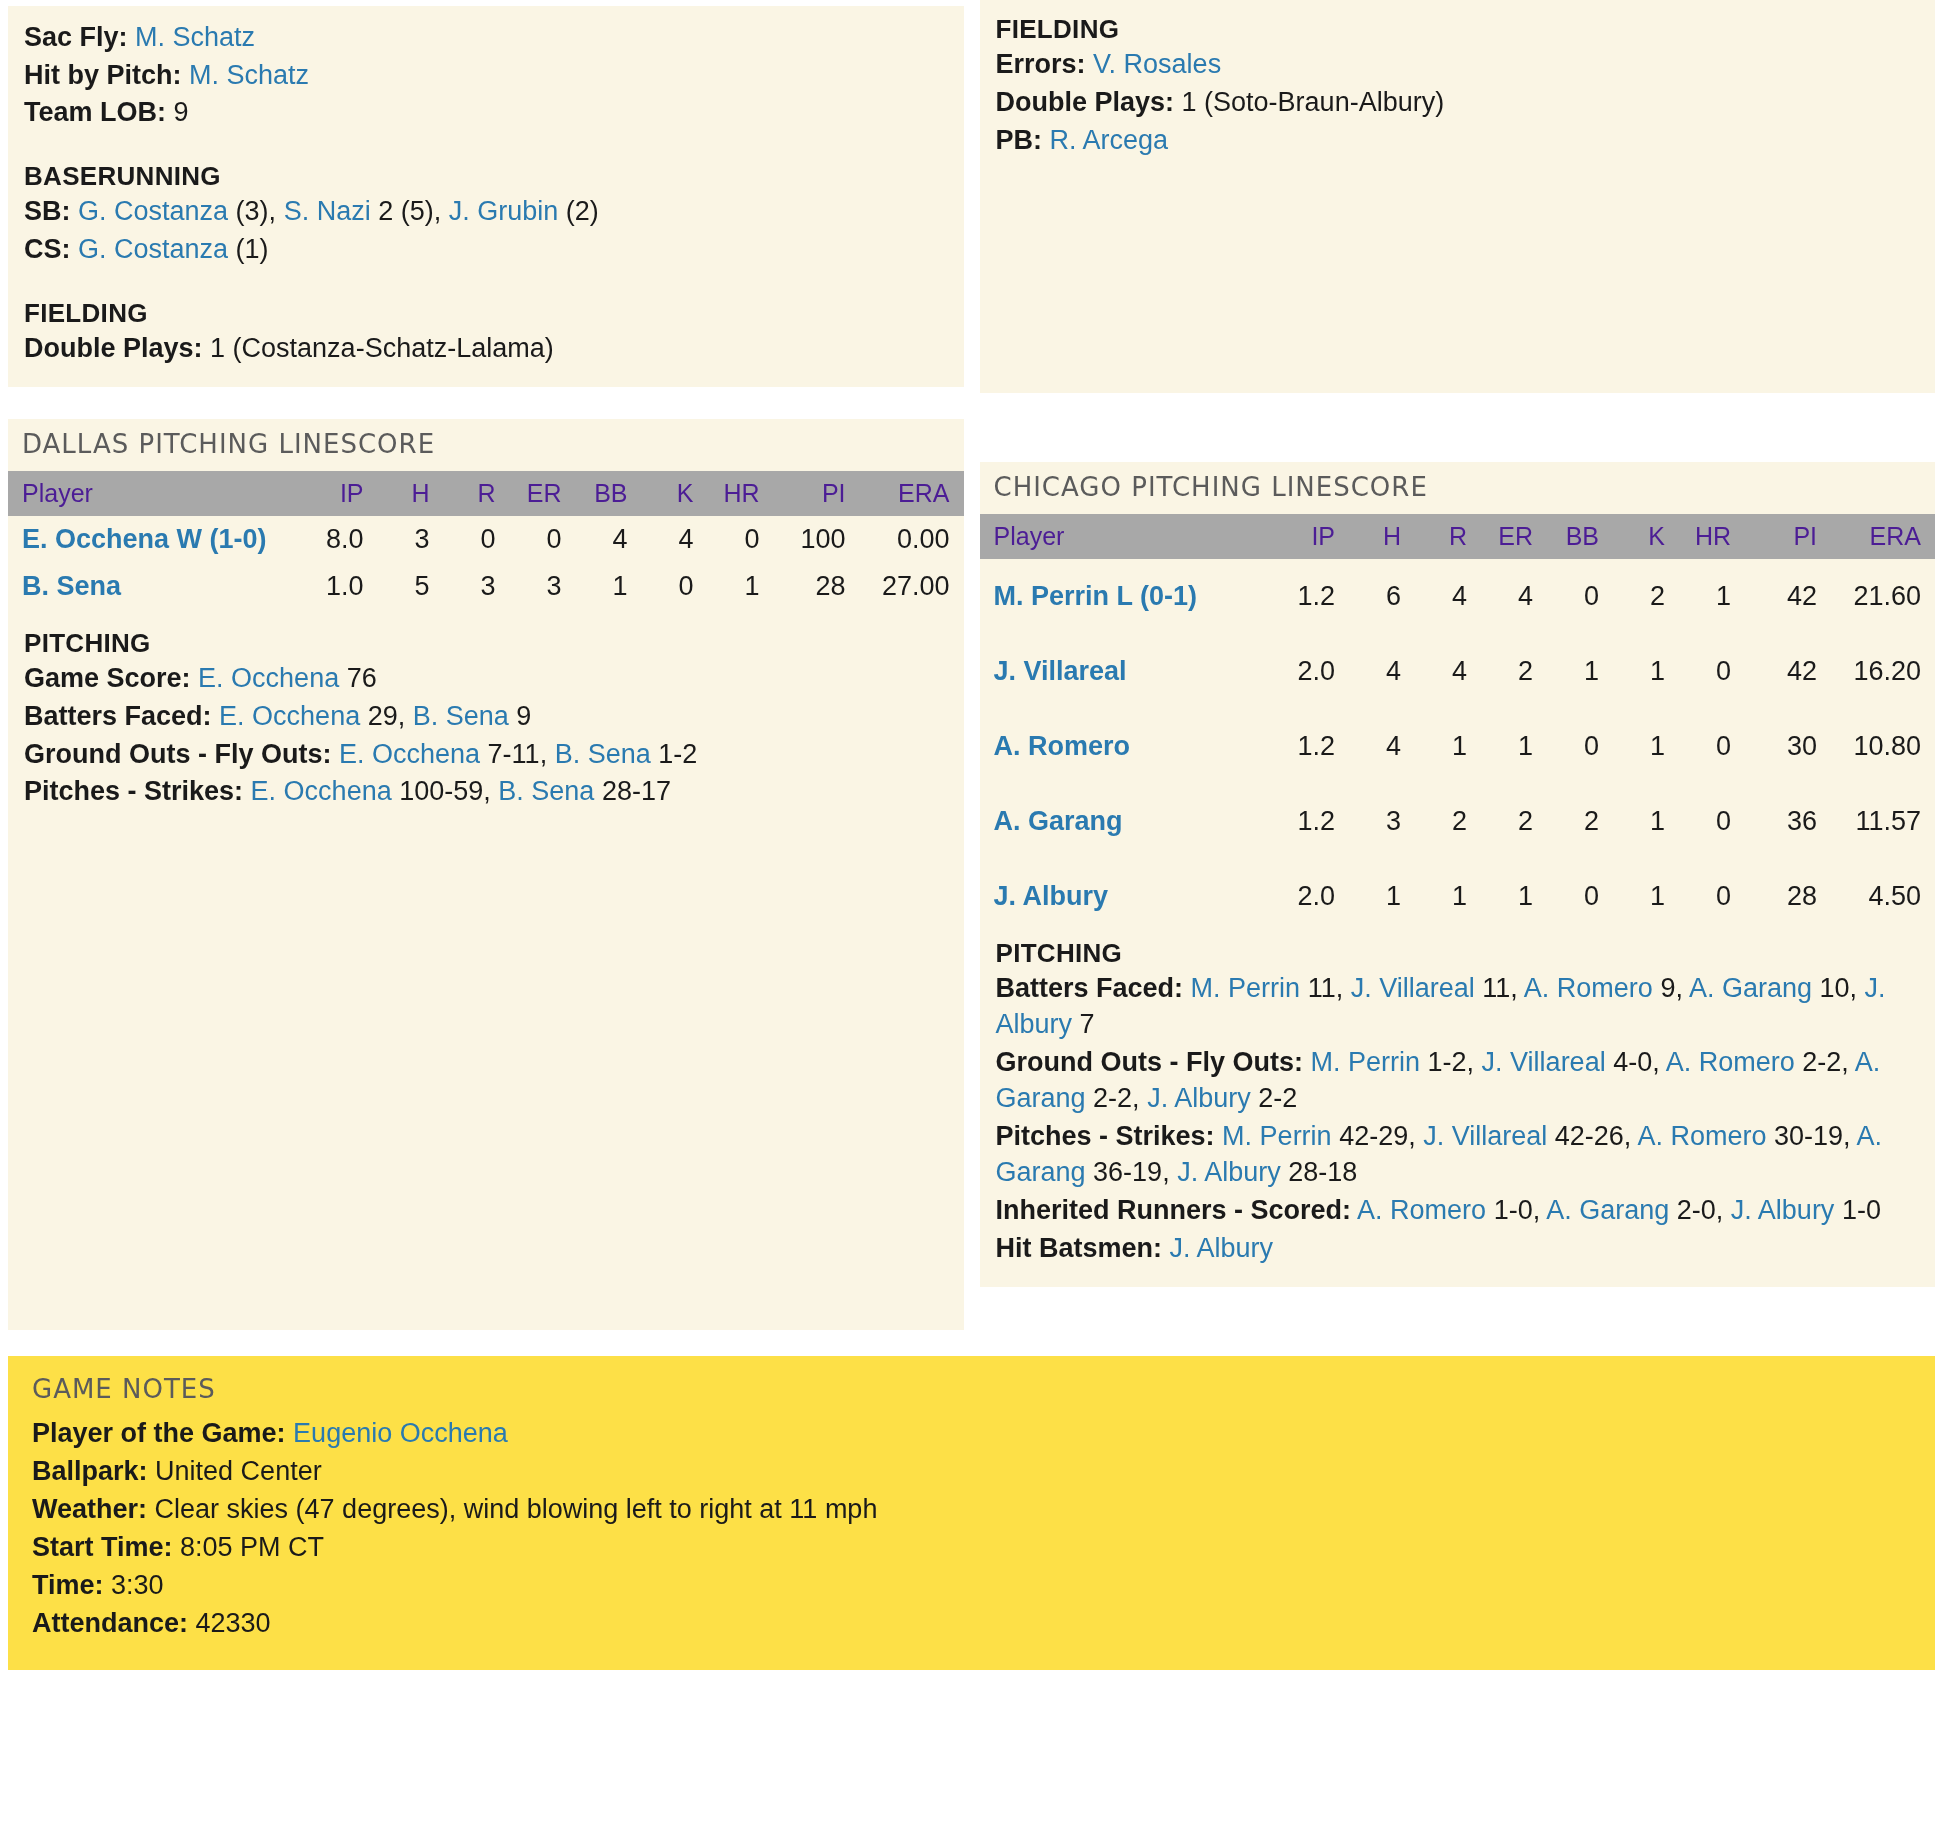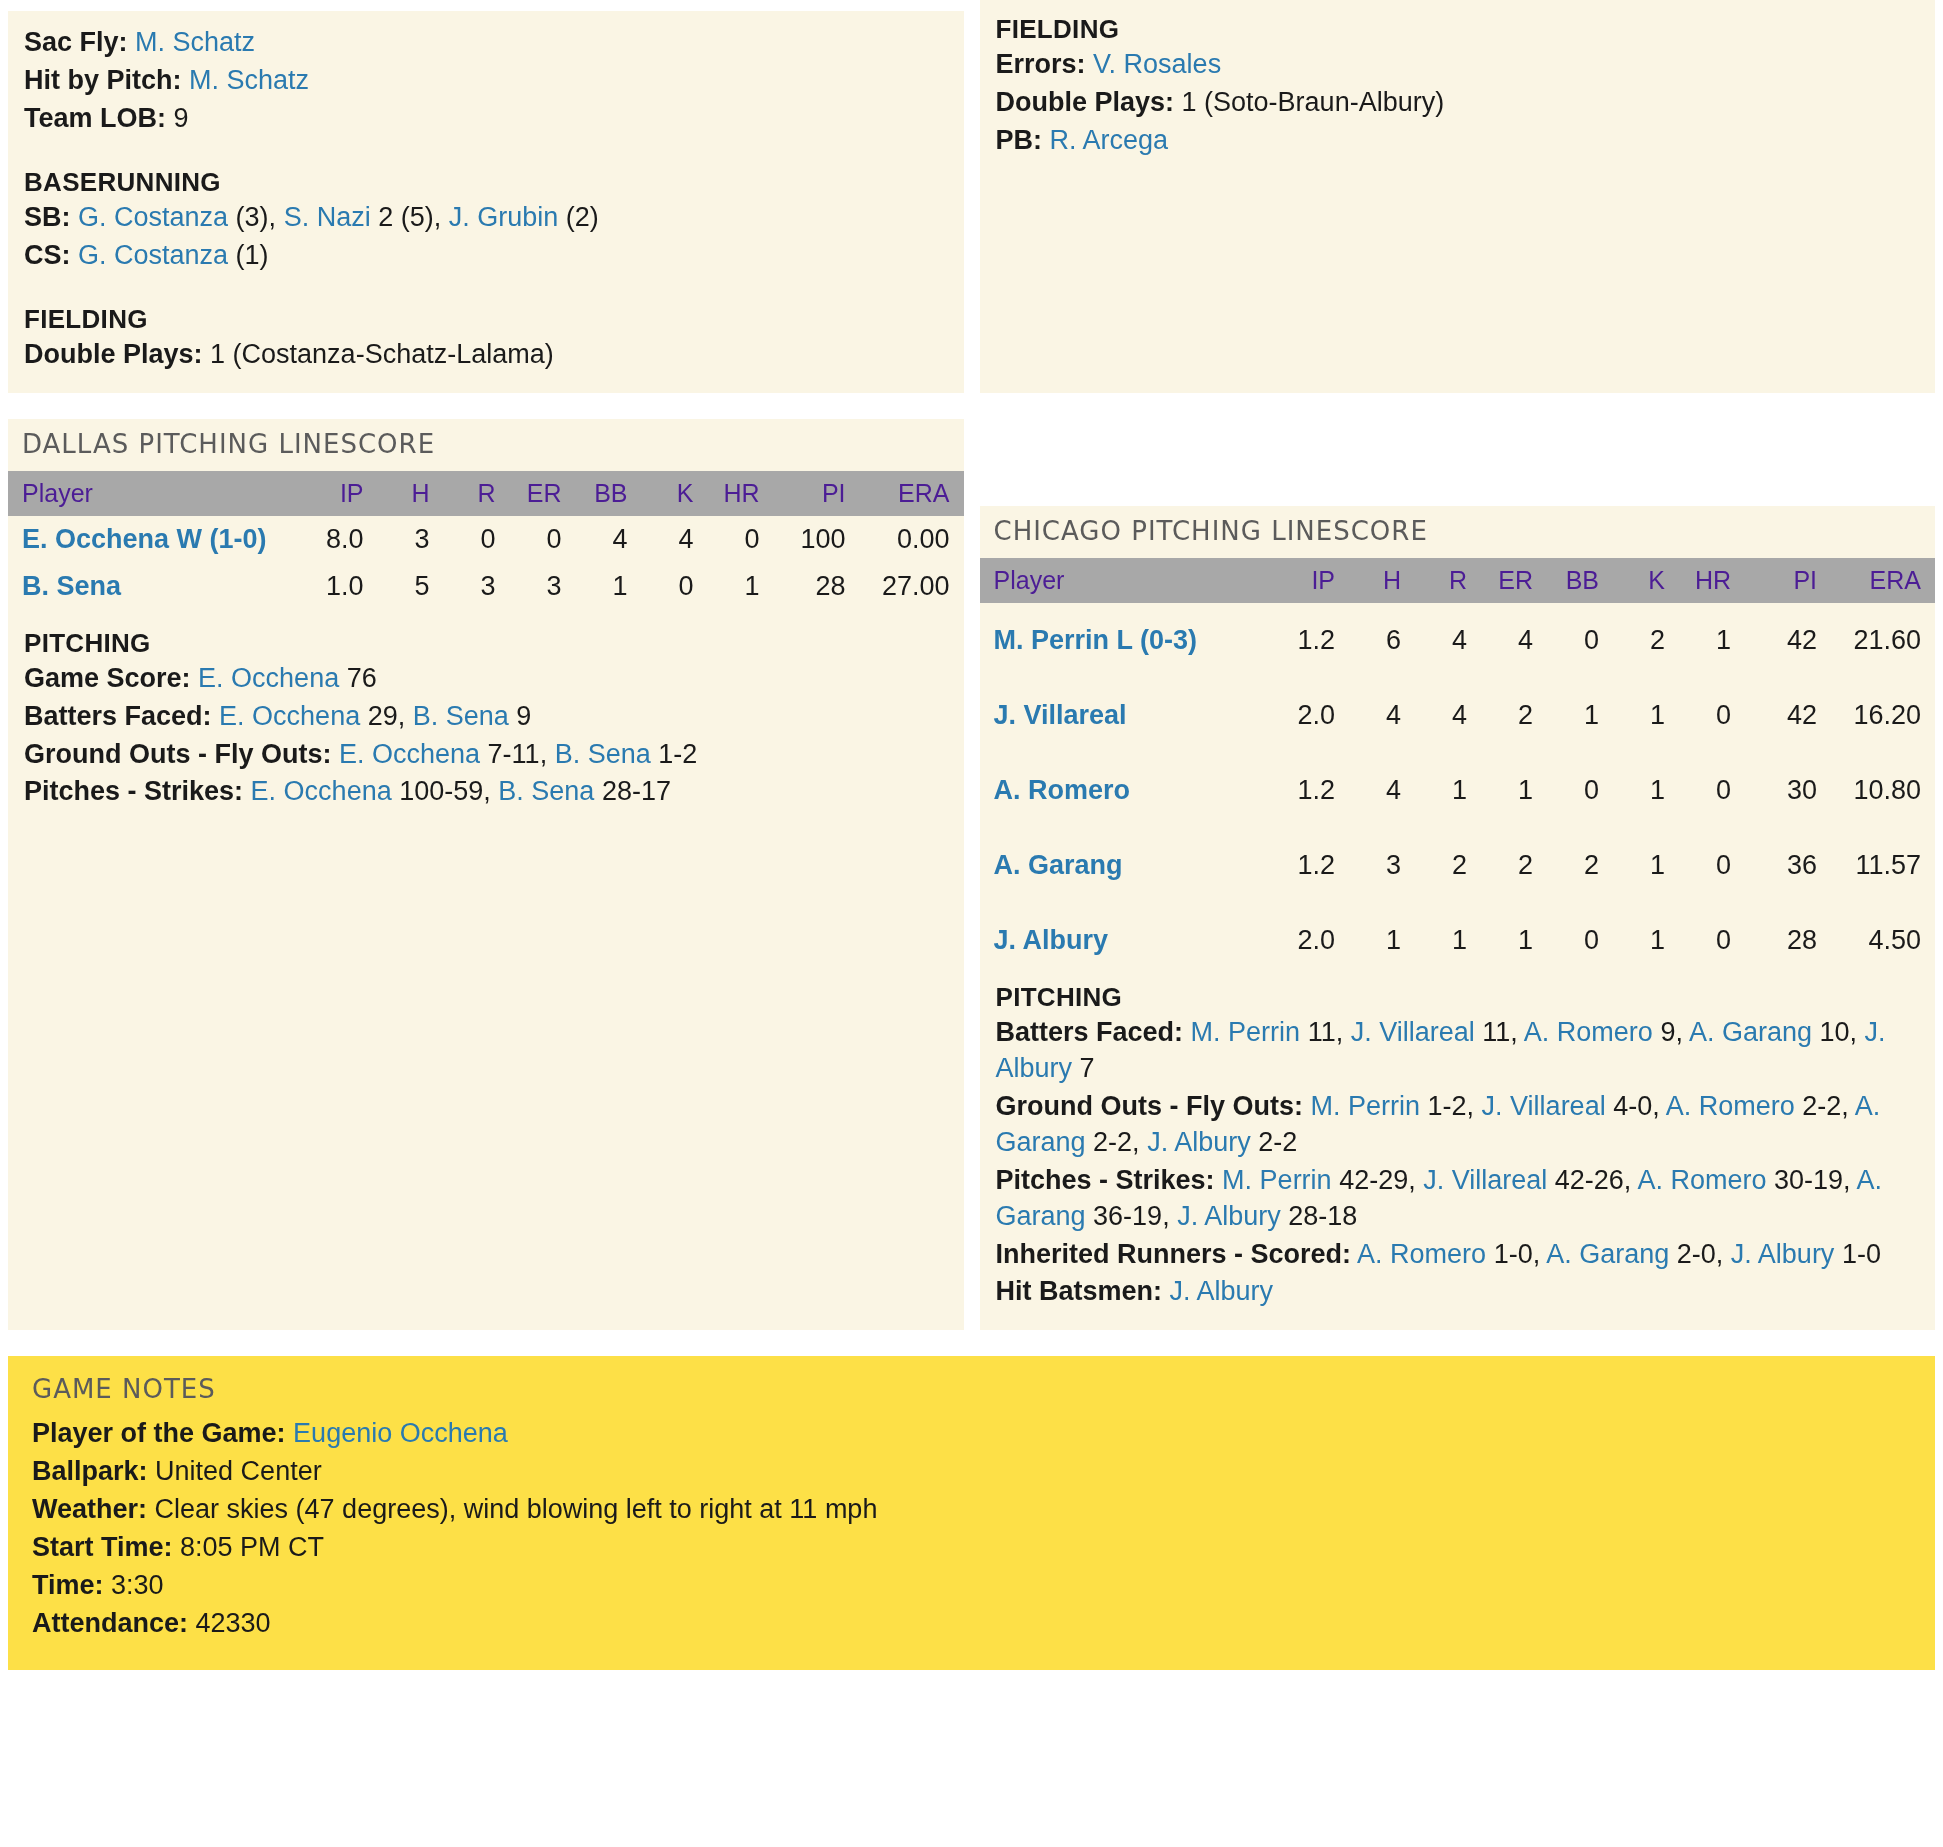--- a/index.html
+++ b/index.html
@@ -14,21 +14,21 @@
     -webkit-font-smoothing: antialiased;
   }
   .page {
     width: 1943px;
     box-sizing: border-box;
     padding: 0 8px 10px 8px;
   }
   .row {
     display: flex;
     gap: 16px;
-    align-items: flex-end;
+    align-items: center;
     margin-bottom: 26px;
   }
   .col {
     background: #faf5e4;
     box-sizing: border-box;
     flex: 1 1 0;
     min-width: 0;
   }
   .pad {
     padding: 14px 16px 18px 16px;
@@ -231,21 +231,21 @@
             <th class="colw-s">ER</th>
             <th class="colw-s">BB</th>
             <th class="colw-s">K</th>
             <th class="colw-s">HR</th>
             <th class="colw-pi">PI</th>
             <th class="colw-era">ERA</th>
           </tr>
         </thead>
         <tbody>
             <tr class="tall">
-              <td class="player">M. Perrin L (0-3)</td>
+              <td class="player">M. Perrin L (0-1)</td>
               <td class="colw-ip">1.2</td>
               <td class="colw-s">6</td>
               <td class="colw-s">4</td>
               <td class="colw-s">4</td>
               <td class="colw-s">0</td>
               <td class="colw-s">2</td>
               <td class="colw-s">1</td>
               <td class="colw-pi">42</td>
               <td class="colw-era">21.60</td>
             </tr>

